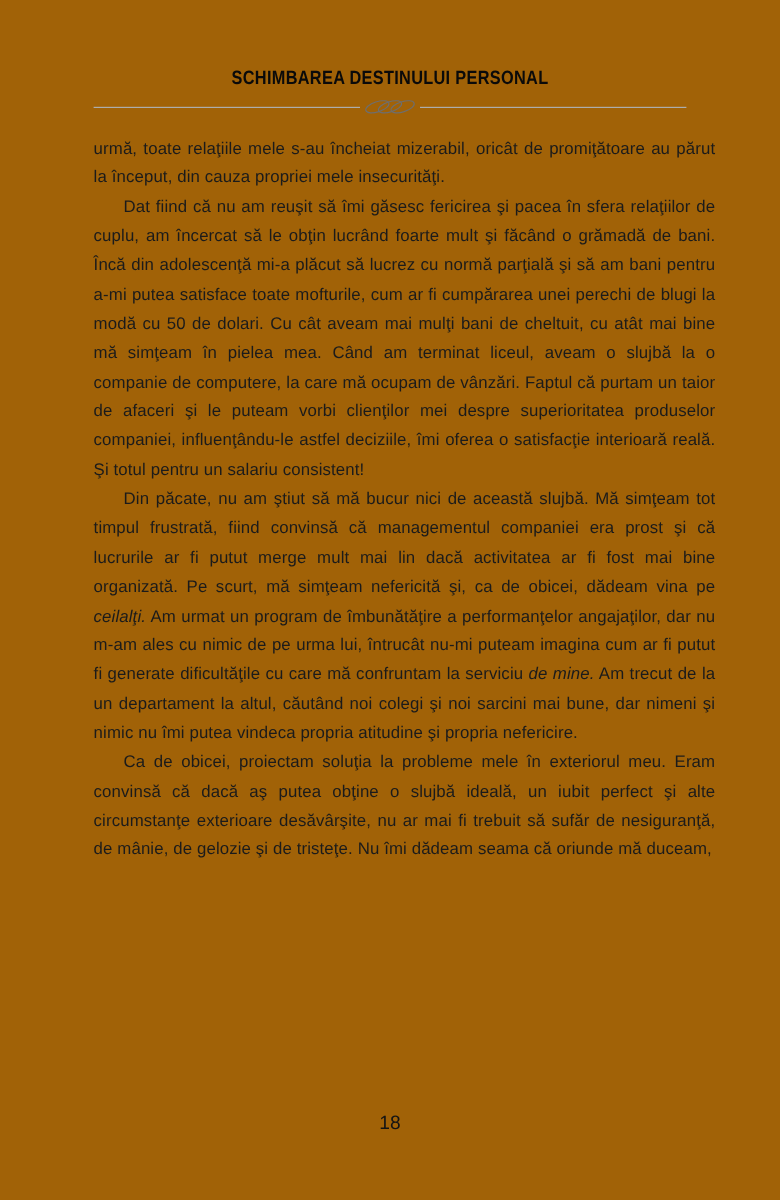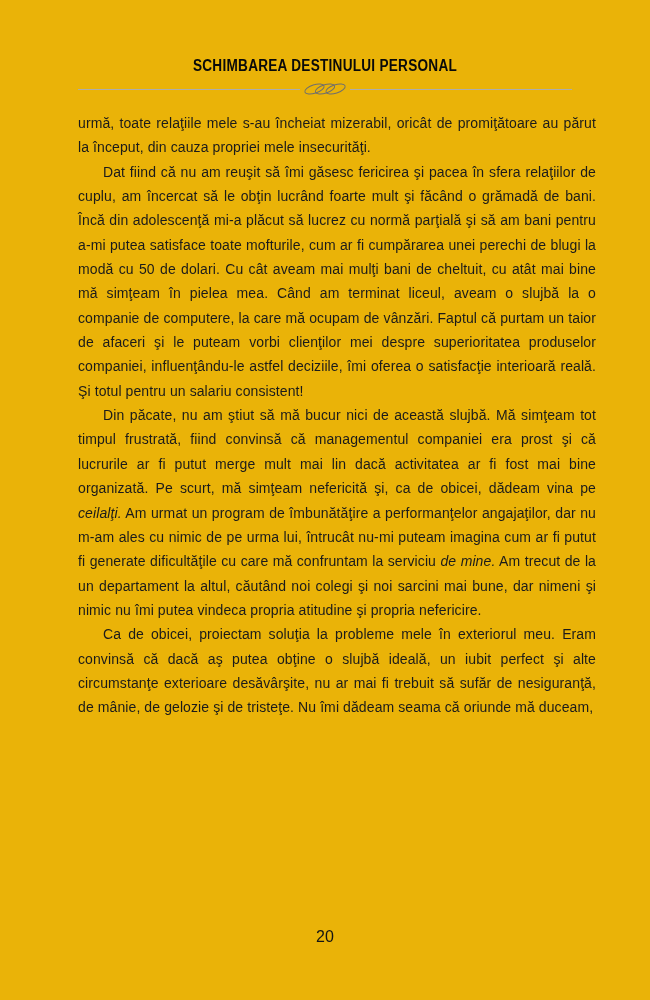--- a/index.html
+++ b/index.html
@@ -4,21 +4,21 @@
 <style>
   html, body {
     margin: 0;
     padding: 0;
     background: #ffffff;
   }
   .page {
     position: relative;
     width: 650px;
     height: 1000px;
-    background: #eab308;
+    background: #a16207;
     overflow: hidden;
     font-family: "Liberation Sans", sans-serif;
     color: #1b1b1b;
   }
   .running-title {
     margin-top: 57px;
     text-align: center;
     font-size: 16px;
     font-weight: bold;
     letter-spacing: 0.3px;
@@ -88,15 +88,15 @@
     <div class="rule"></div>
   </div>
 
   <div class="body-text">
       <p><span>urmă, toate relaţiile mele s-au încheiat mizerabil, oricât de promiţătoare au părut la început, din cauza propriei mele insecurităţi.</span></p>
       <p class="indent"><span>Dat fiind că nu am reuşit să îmi găsesc fericirea şi pacea în sfera relaţiilor de cuplu, am încercat să le obţin lucrând foarte mult şi făcând o grămadă de bani. Încă din adolescenţă mi-a plăcut să lucrez cu normă parţială şi să am bani pentru a-mi putea satisface toate mofturile, cum ar fi cumpărarea unei perechi de blugi la modă cu 50 de dolari. Cu cât aveam mai mulţi bani de cheltuit, cu atât mai bine mă simţeam în pielea mea. Când am terminat liceul, aveam o slujbă la o companie de computere, la care mă ocupam de vânzări. Faptul că purtam un taior de afaceri şi le puteam vorbi clienţilor mei despre superioritatea produselor companiei, influenţându-le astfel deciziile, îmi oferea o satisfacţie interioară reală. Şi totul pentru un salariu consistent!</span></p>
       <p class="indent"><span>Din păcate, nu am ştiut să mă bucur nici de această slujbă. Mă simţeam tot timpul frustrată, fiind convinsă că managementul companiei era prost şi că lucrurile ar fi putut merge mult mai lin dacă activitatea ar fi fost mai bine organizată. Pe scurt, mă simţeam nefericită şi, ca de obicei, dădeam vina pe </span><em>ceilalţi.</em><span> Am urmat un program de îmbunătăţire a performanţelor angajaţilor, dar nu m-am ales cu nimic de pe urma lui, întrucât nu-mi puteam imagina cum ar fi putut fi generate dificultăţile cu care mă confruntam la serviciu </span><em>de mine.</em><span> Am trecut de la un departament la altul, căutând noi colegi şi noi sarcini mai bune, dar nimeni şi nimic nu îmi putea vindeca propria atitudine şi propria nefericire.</span></p>
       <p class="indent"><span>Ca de obicei, proiectam soluţia la probleme mele în exteriorul meu. Eram convinsă că dacă aş putea obţine o slujbă ideală, un iubit perfect şi alte circumstanţe exterioare desăvârşite, nu ar mai fi trebuit să sufăr de nesiguranţă, de mânie, de gelozie şi de tristeţe. Nu îmi dădeam seama că oriunde mă duceam,</span></p>
     </div>
 
-  <div class="page-number">20</div>
+  <div class="page-number">18</div>
 
 </div>
 
 </body></html>

